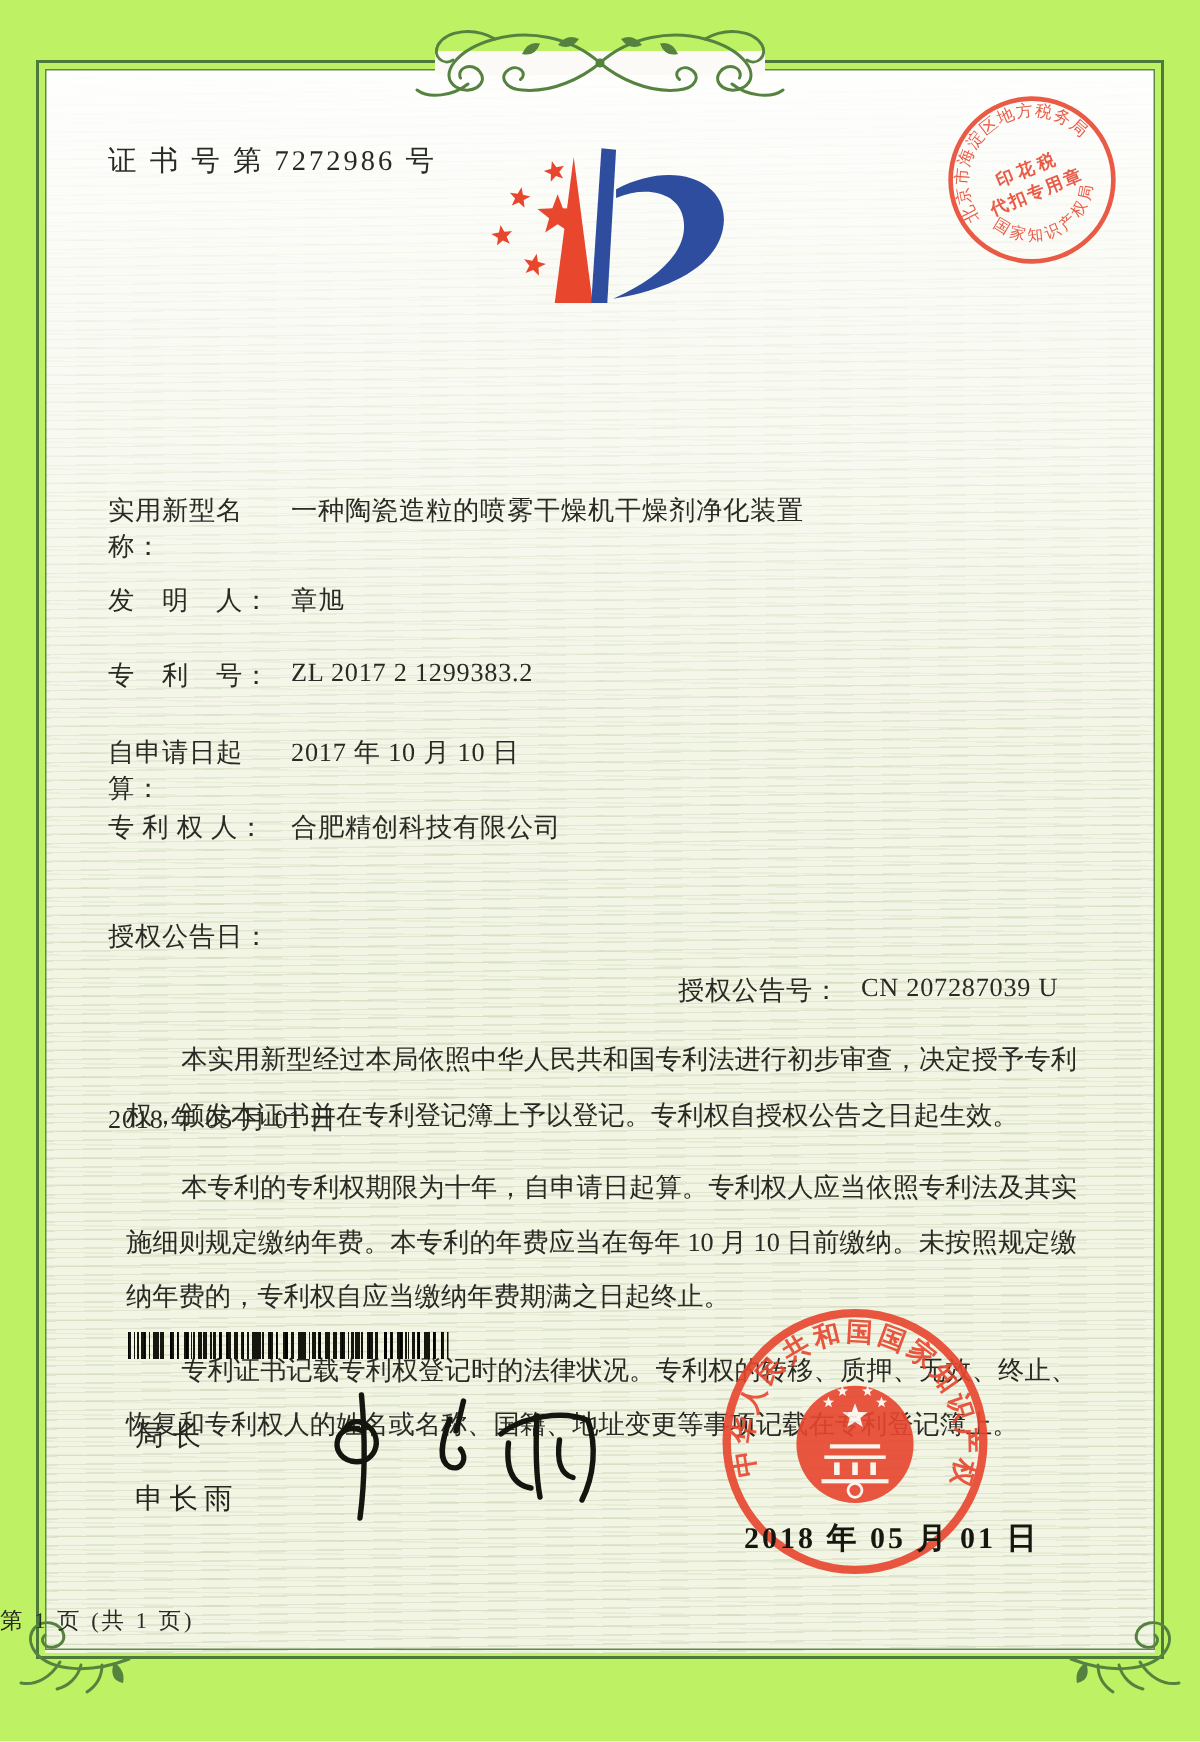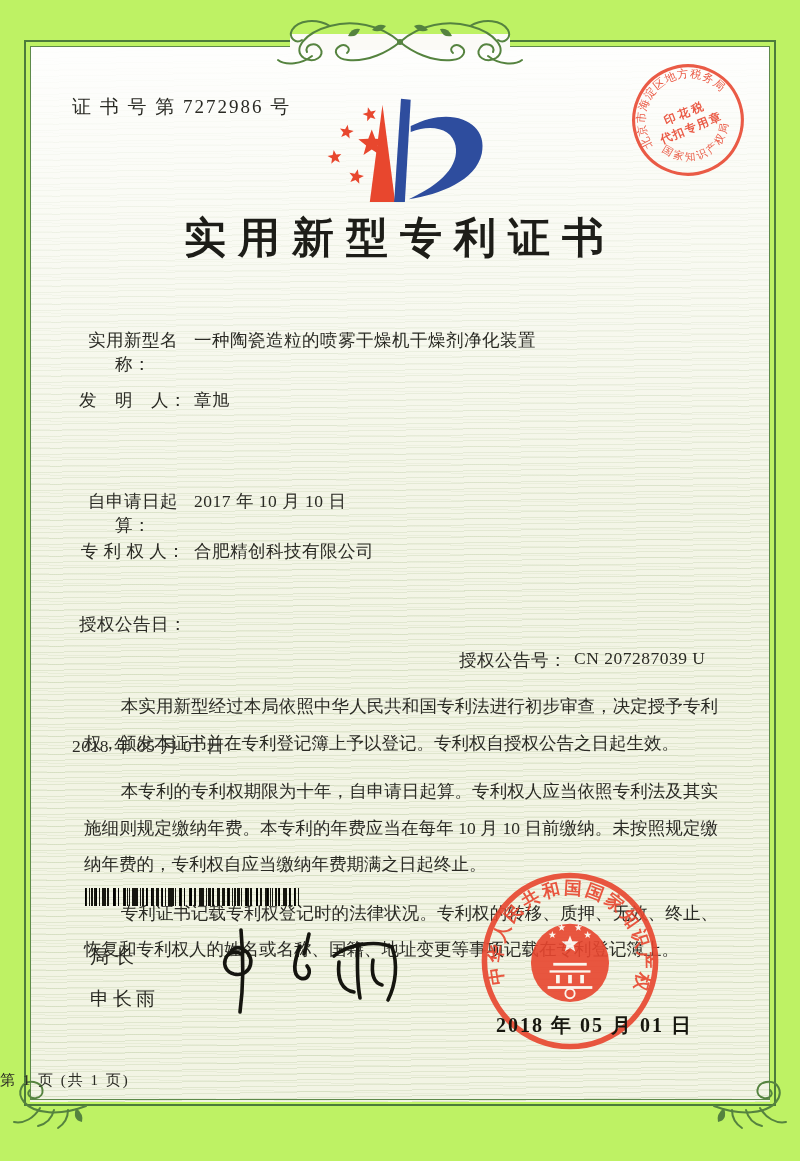--- a/index.html
+++ b/index.html
@@ -22,21 +22,21 @@
   .frame-inner { position:absolute; left:30px; top:46px; width:740px; height:1054px; border:1px solid #5d8a4a; }
 
   .abs { position:absolute; }
 
   .cert-no { left:72px; top:94px; font-size:19px; letter-spacing:2px; color:#2a2a24; }
 
   .logo { left:288px; top:92px; }
 
   .title { left:0; top:210px; width:800px; text-align:center; font-size:42px; font-weight:700; letter-spacing:12px; color:#1d1d18; }
 
-  .field { left:72px; display:flex; font-size:17.5px; letter-spacing:0.5px; color:#2a2a24;text-align:center; }
+  .field { left:72px; display:flex; font-size:17.5px; letter-spacing:0.5px; color:#2a2a24; }
   .field .lbl { width:122px; flex:0 0 122px; }
   .field .val { white-space:pre-line; max-width:500px; }
   .f-name      { top:328px; }
   .f-inventor  { top:388px; }
   .f-patentno  { top:438px; }
   .f-filing    { top:489px; }
   .f-patentee  { top:539px; }
   .f-address   { top:588px; line-height:30px; }
   .f-grantdate { top:612px;flex-direction:column; }
   .f-grantno   { left:452px; top:648px; }
@@ -146,29 +146,32 @@
     <polygon points="97,12 110,112 84,112" fill="#e8472e"></polygon>
     <polygon points="116,6 126,7 120,112 109,112" fill="#2e4d9e"></polygon>
     <path d="M126,34 C168,12 206,30 199,62 C193,90 156,104 124,109 C158,94 176,74 172,54 C169,37 148,31 126,40 Z" fill="#2e4d9e"></path>
     <use href="#star" transform="translate(86,52) scale(1.45)" fill="#e8472e"></use>
     <use href="#star" transform="translate(84,22) scale(0.75) rotate(-15)" fill="#e8472e"></use>
     <use href="#star" transform="translate(60,40) scale(0.75) rotate(10)" fill="#e8472e"></use>
     <use href="#star" transform="translate(48,66) scale(0.75) rotate(-8)" fill="#e8472e"></use>
     <use href="#star" transform="translate(70,86) scale(0.8) rotate(12)" fill="#e8472e"></use>
   </svg>
 
-  <div class="abs title">实用新型专利证书</div>
 
   <div class="abs field f-name">
     <span class="lbl">实用新型名称：</span>
     <span class="val">一种陶瓷造粒的喷雾干燥机干燥剂净化装置</span>
   </div>
   <div class="abs field f-inventor">
     <span class="lbl">发　明　人：</span>
     <span class="val">章旭</span>
+  </div>
+  <div class="abs field f-patentno">
+    <span class="lbl">专　利　号：</span>
+    <span class="val">ZL 2017 2 1299383.2</span>
   </div>
   <div class="abs field f-filing">
     <span class="lbl">自申请日起算：</span>
     <span class="val">2017 年 10 月 10 日</span>
   </div>
   <div class="abs field f-patentee">
     <span class="lbl">专 利 权 人：</span>
     <span class="val">合肥精创科技有限公司</span>
   </div>
   <div class="abs field f-grantdate">

